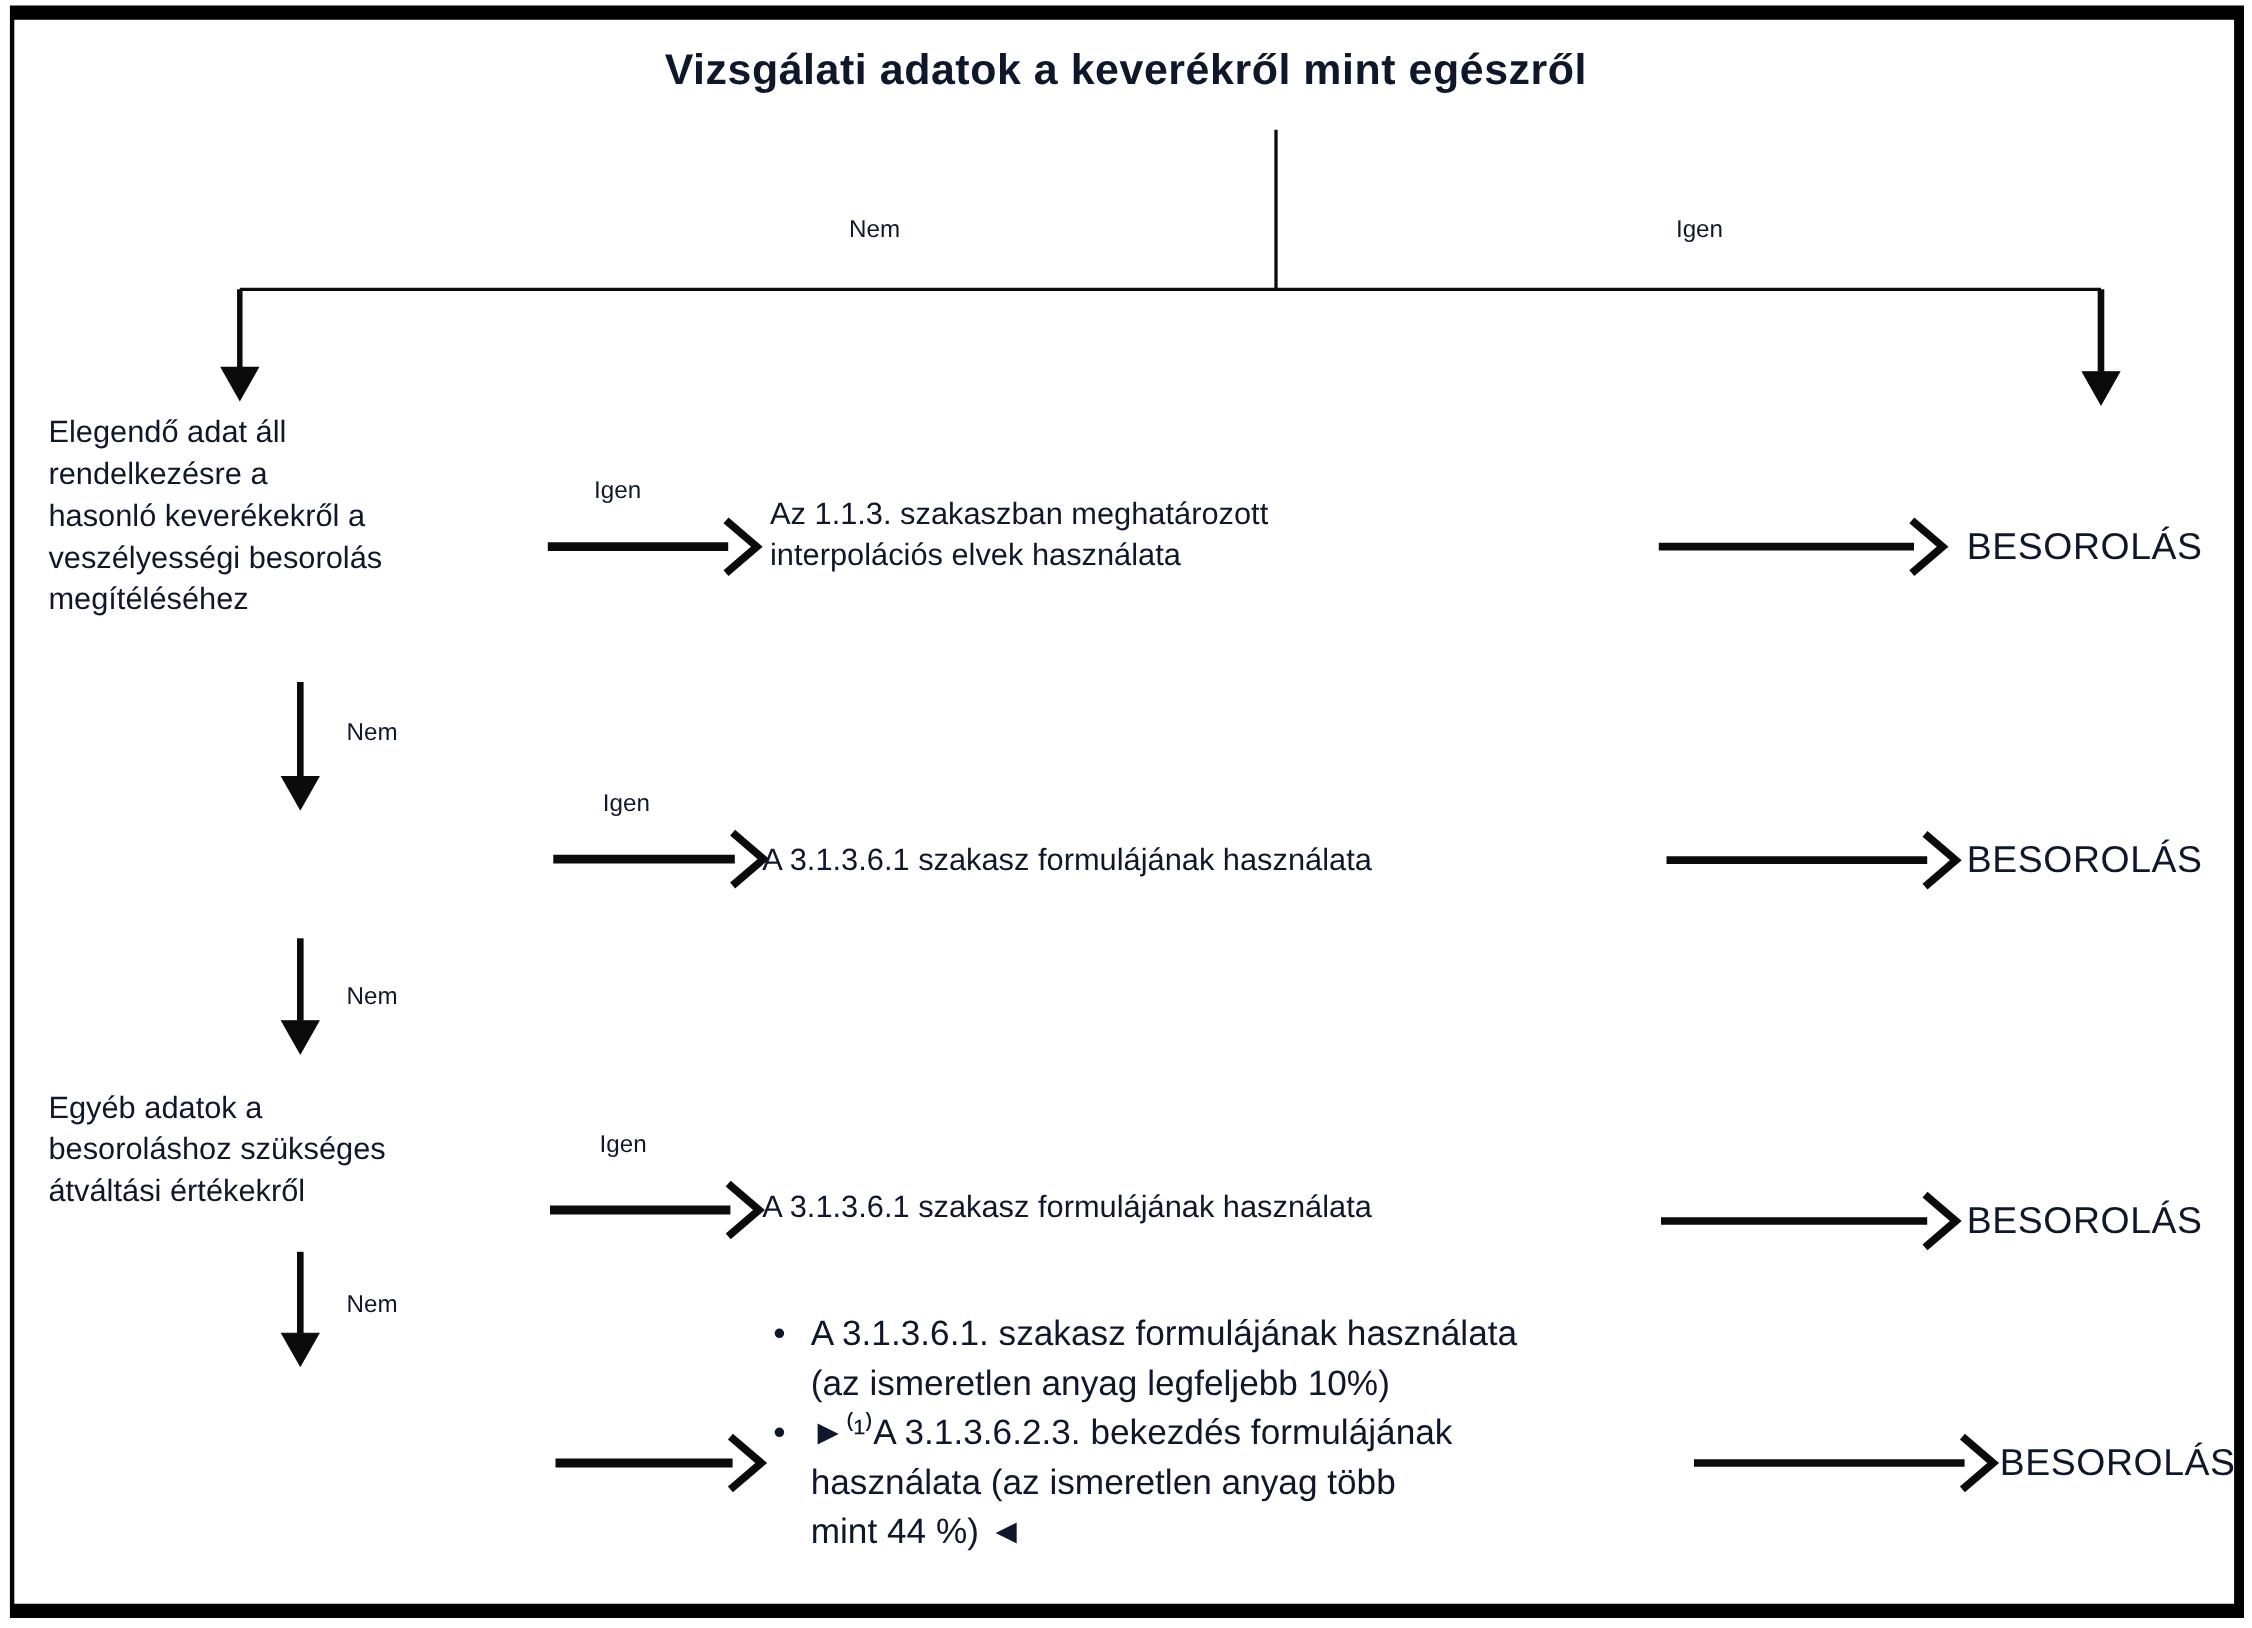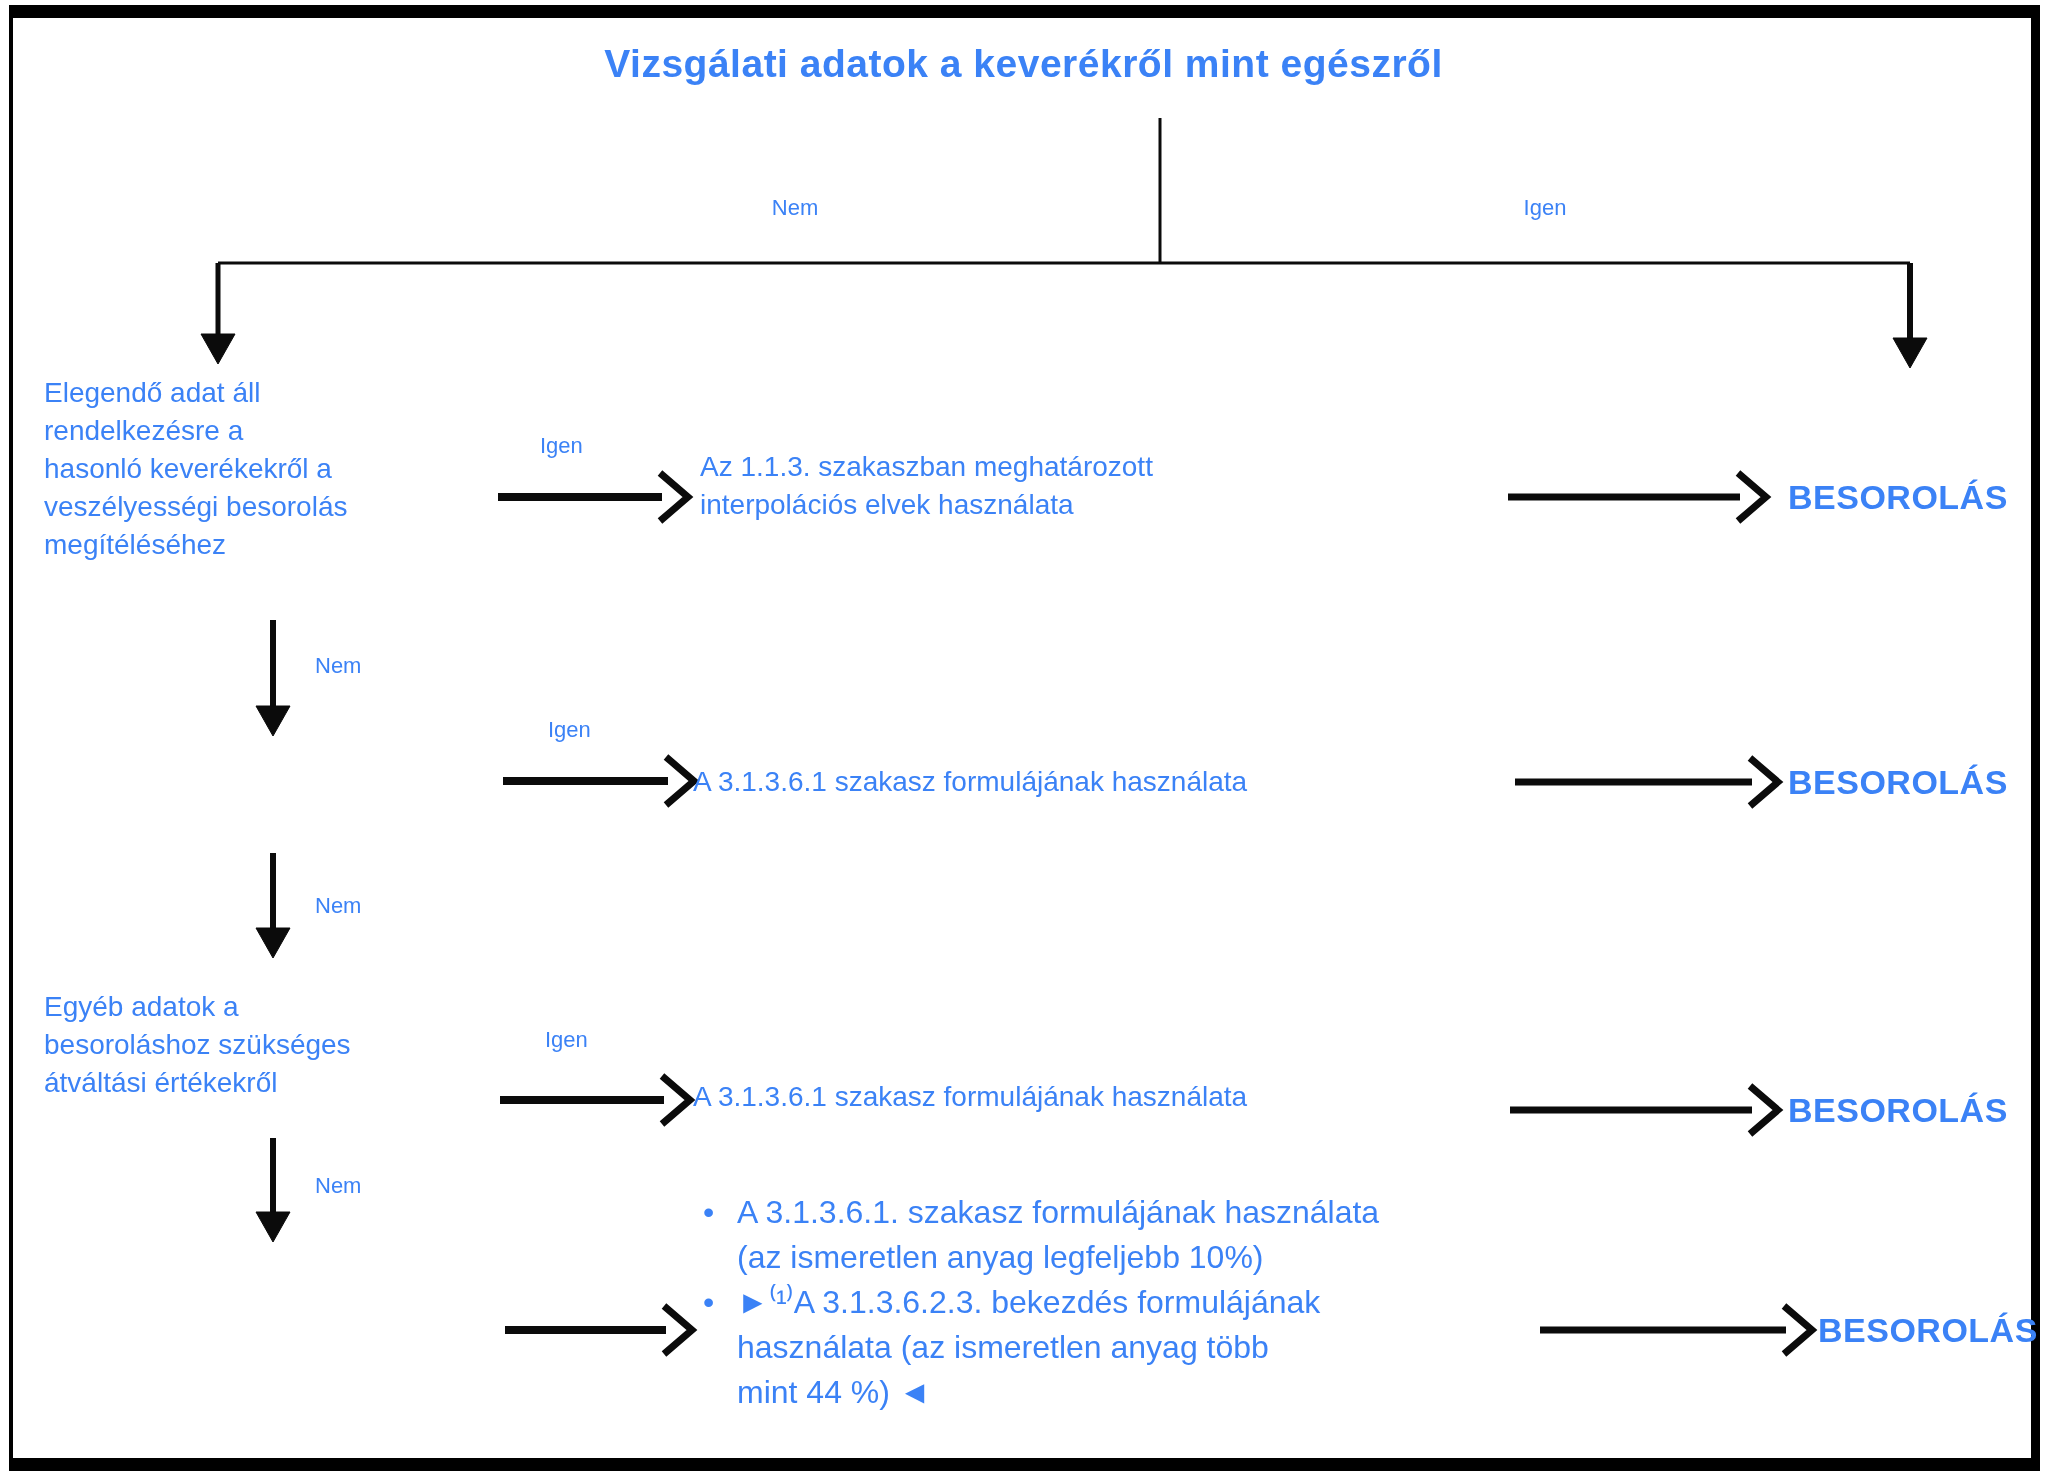--- a/index.html
+++ b/index.html
@@ -1,30 +1,30 @@
 <!DOCTYPE html>
 <html><head>
 <meta charset="utf-8">
 <style>
   html,body{margin:0;padding:0;background:#fff;}
   .canvas{
     position:relative;width:2047px;height:1480px;background:#ffffff;
-    font-family:"Liberation Sans",sans-serif;color:#3b82f6;overflow:hidden;
+    font-family:"Liberation Sans",sans-serif;color:#0f172a;overflow:hidden;
   }
   .frame{
     position:absolute;left:9px;top:5px;right:7px;bottom:9px;
     border:4px solid #000;border-top-width:13px;border-bottom-width:13px;border-right-width:9px;
   }
   .title{
     position:absolute;left:0;width:100%;top:42px;text-align:center;
     font-size:39px;font-weight:bold;letter-spacing:.5px;
   }
   .txt{position:absolute;font-size:28px;line-height:38px;white-space:pre-line;}
   .lbl{position:absolute;font-size:22px;line-height:36px;}
-  .bes{position:absolute;font-size:34px;font-weight:bold;letter-spacing:.5px;line-height:38px;}
+  .bes{position:absolute;font-size:34px;font-weight:normal;letter-spacing:.5px;line-height:38px;}
   .connectors{position:absolute;left:0;top:0;}
   .bullets{position:absolute;left:703px;top:1190px;font-size:32px;line-height:45px;}
   .bitem{display:flex;align-items:flex-start;}
   .bdot{flex:0 0 34px;width:34px;}
   .btext{white-space:pre-line;}
 </style>
 </head>
 <body>
 
 <div class="canvas">

